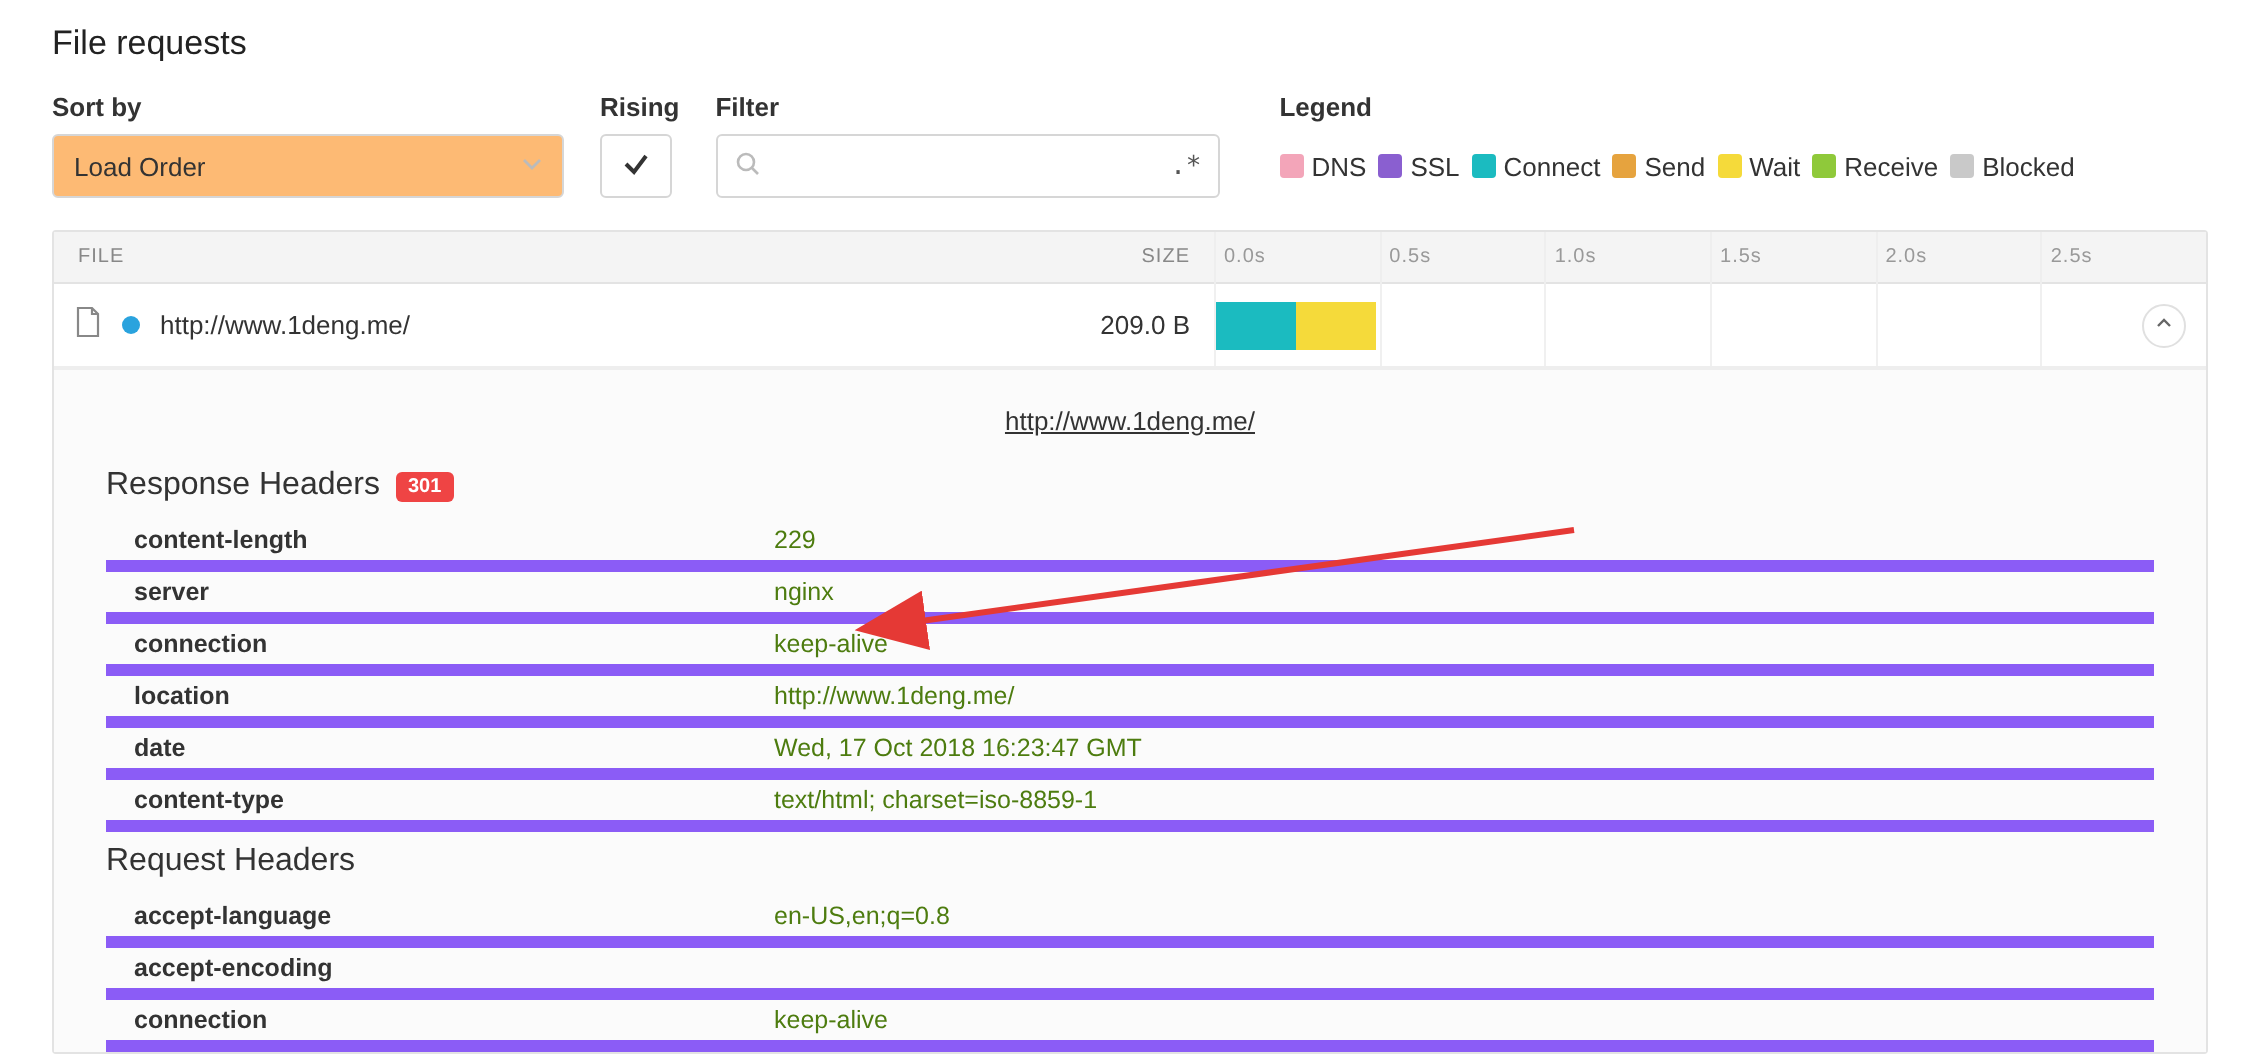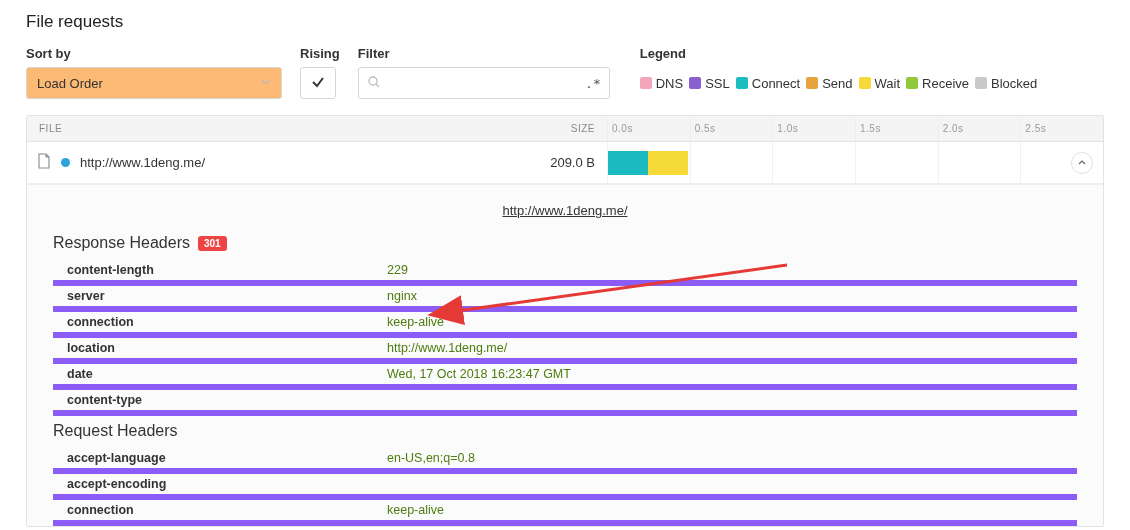--- a/index.html
+++ b/index.html
@@ -371,20 +371,21 @@
         <div class="header-row">
           <div class="header-key">location</div>
           <div class="header-val">http://www.1deng.me/</div>
         </div>
         <div class="header-row">
           <div class="header-key">date</div>
           <div class="header-val">Wed, 17 Oct 2018 16:23:47 GMT</div>
         </div>
         <div class="header-row">
           <div class="header-key">content-type</div>
+          <div class="header-val">text/html; charset=iso-8859-1</div>
         </div>
       </div>
 
     <div class="section-title">
       <span>Request Headers</span>
     </div>
     <div class="headers-table" id="request-headers">
         <div class="header-row">
           <div class="header-key">accept-language</div>
           <div class="header-val">en-US,en;q=0.8</div>

